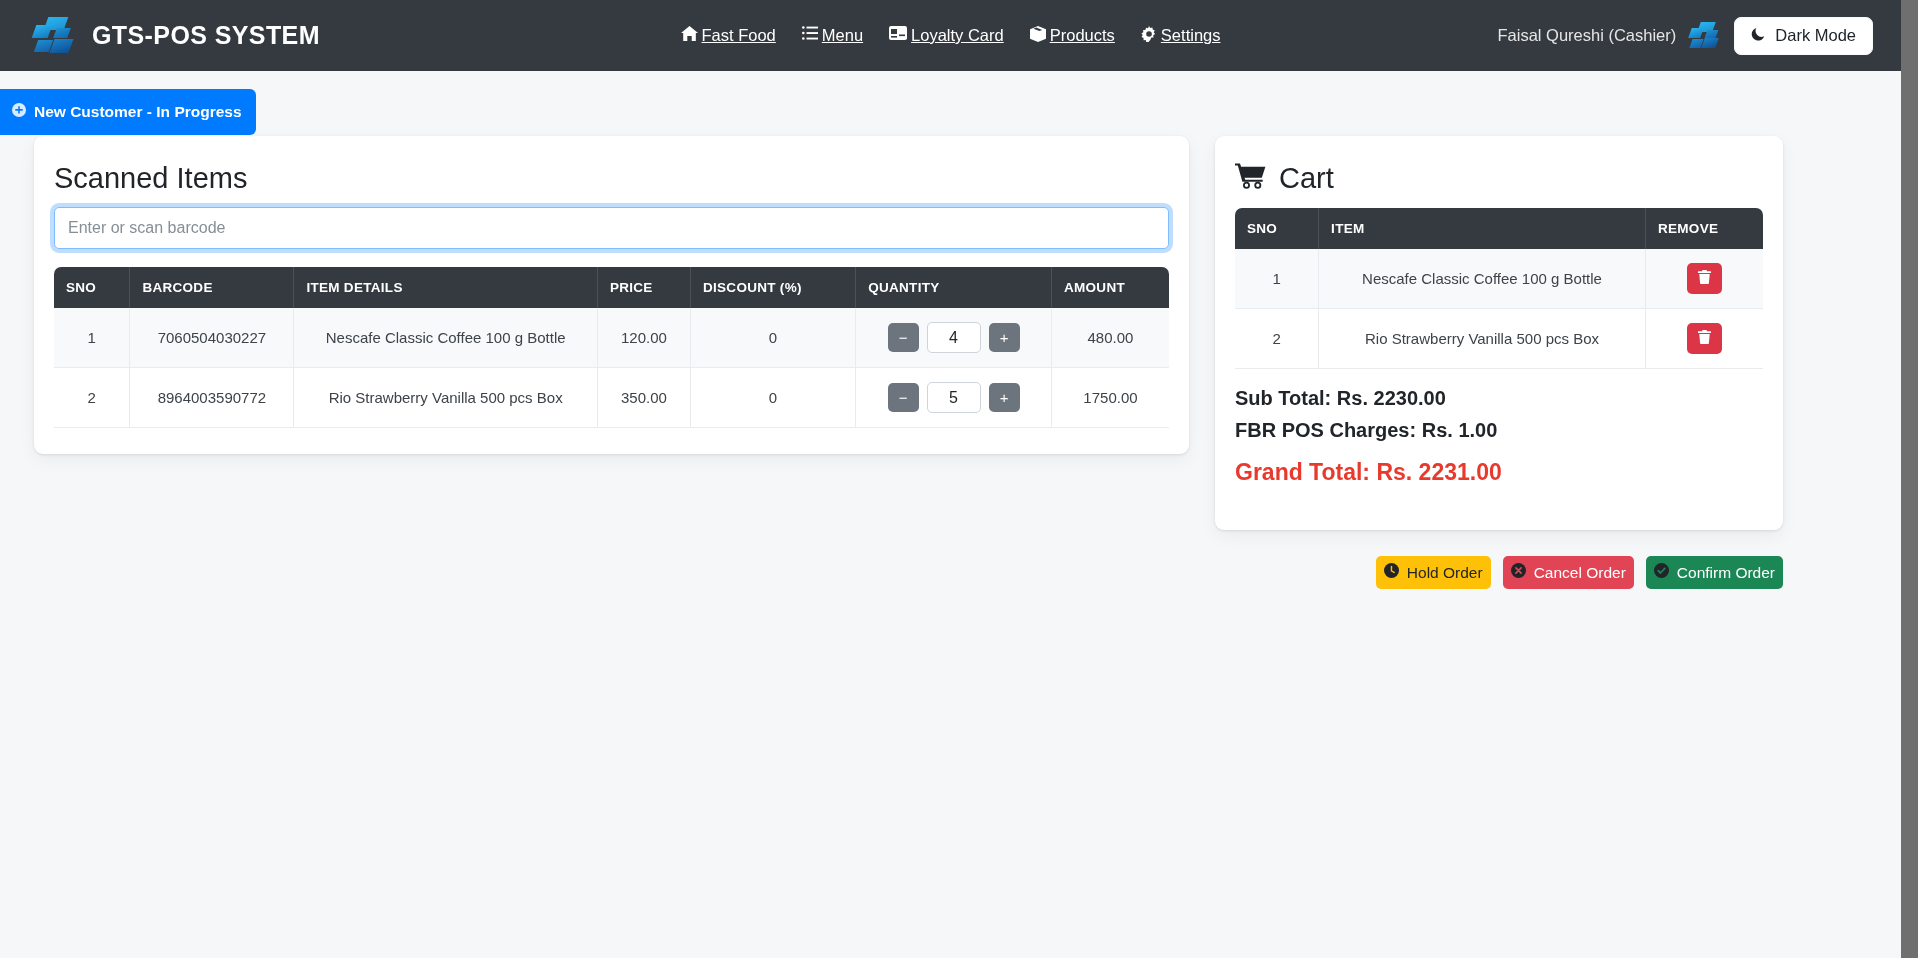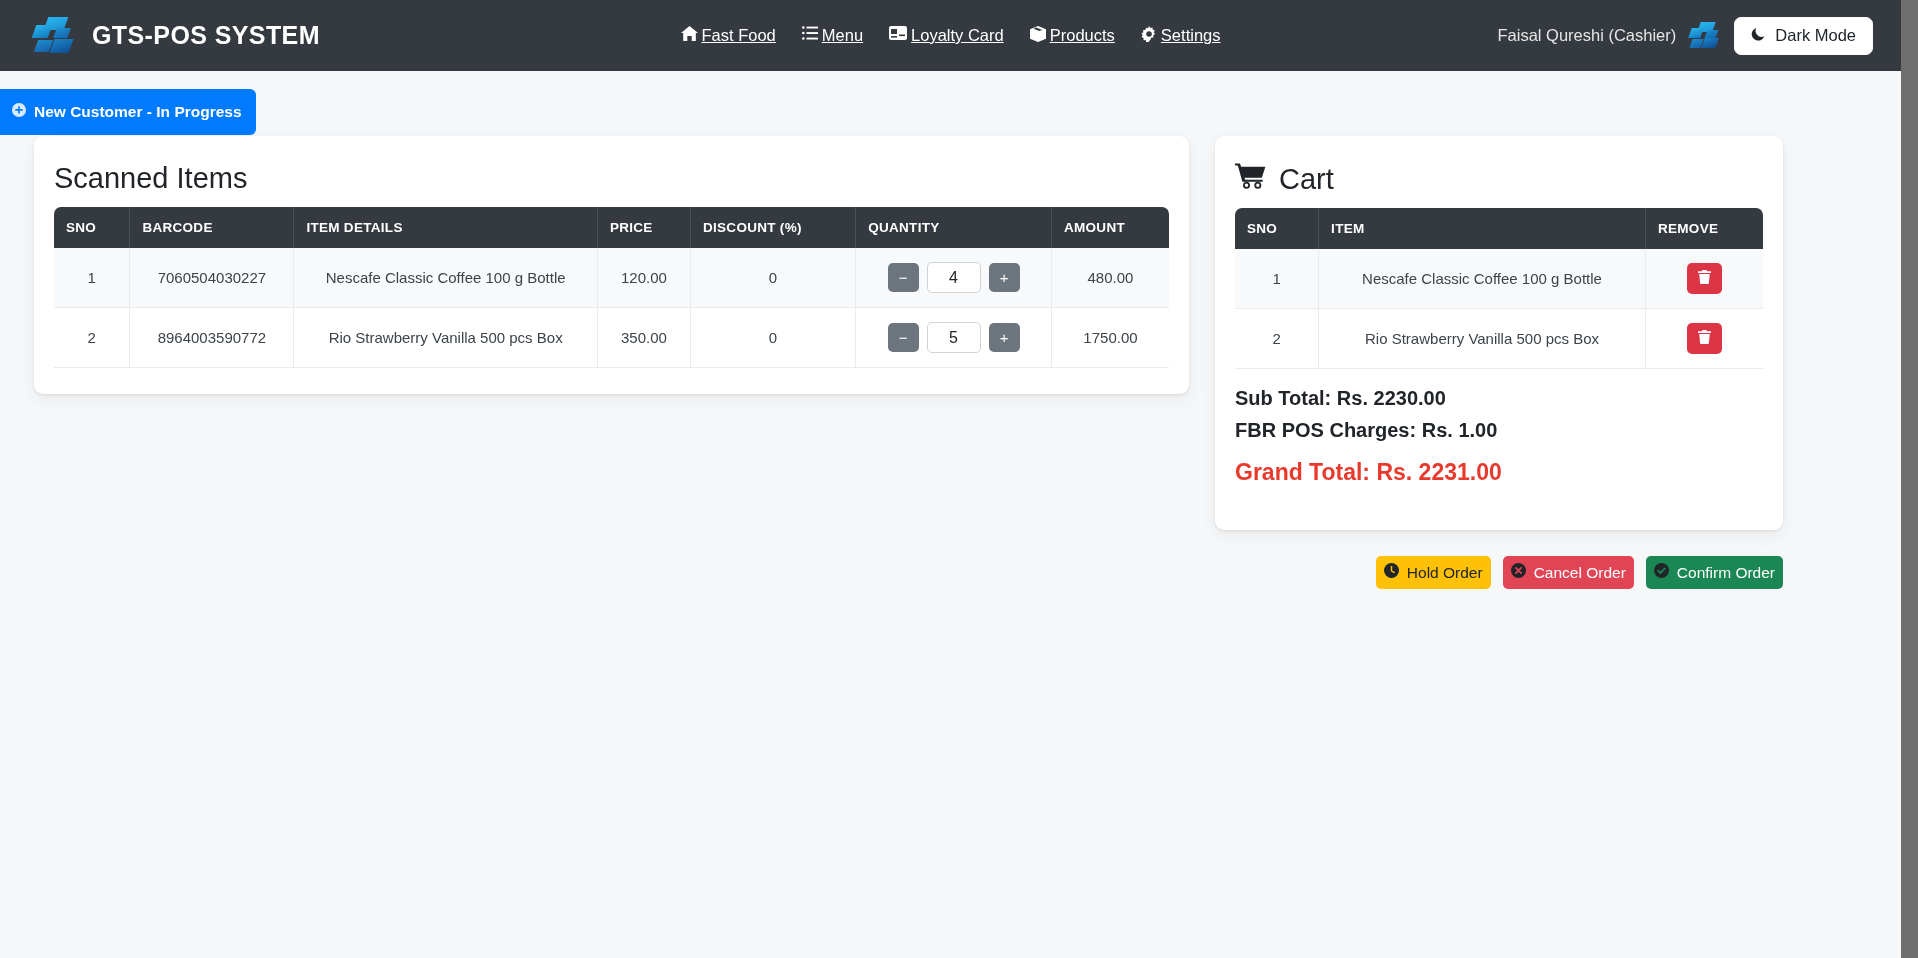--- a/index.html
+++ b/index.html
@@ -81,21 +81,21 @@
 
   .card {
     background: #fff; border-radius: 9px;
     box-shadow: 0 1px 3px rgba(0,0,0,.10), 0 6px 18px rgba(0,0,0,.05);
   }
 
   .panel-title {
     font-size: 29px; color: #212529; font-weight: normal;
     margin: 0; padding: 26px 20px 12px 20px;
   }
-  .panel-title.cart { display: flex; align-items: center; gap: 13px; }
+  .panel-title.cart { display: flex; align-items: flex-start; gap: 13px; }
 
   .barcode-input {
     display: block;
     width: calc(100% - 40px);
     margin: 0 20px 18px 20px;
     height: 42px;
     border: 1px solid #80bdff;
     border-radius: 5px;
     outline: none;
     padding: 0 13px;
@@ -298,20 +298,21 @@
     </div>
   </div>
 
   <div class="content">
     <div class="wrap">
 
       <div class="col-left">
         <div class="card">
           <h1 class="panel-title">Scanned Items</h1>
 
+          <input class="barcode-input" type="text" autofocus="" placeholder="Enter or scan barcode" style="">
 
           <table class="scan-table">
             <thead>
               <tr>
                 <th>SNO</th>
                 <th>BARCODE</th>
                 <th>ITEM DETAILS</th>
                 <th>PRICE</th>
                 <th>DISCOUNT (%)</th>
                 <th>QUANTITY</th>

